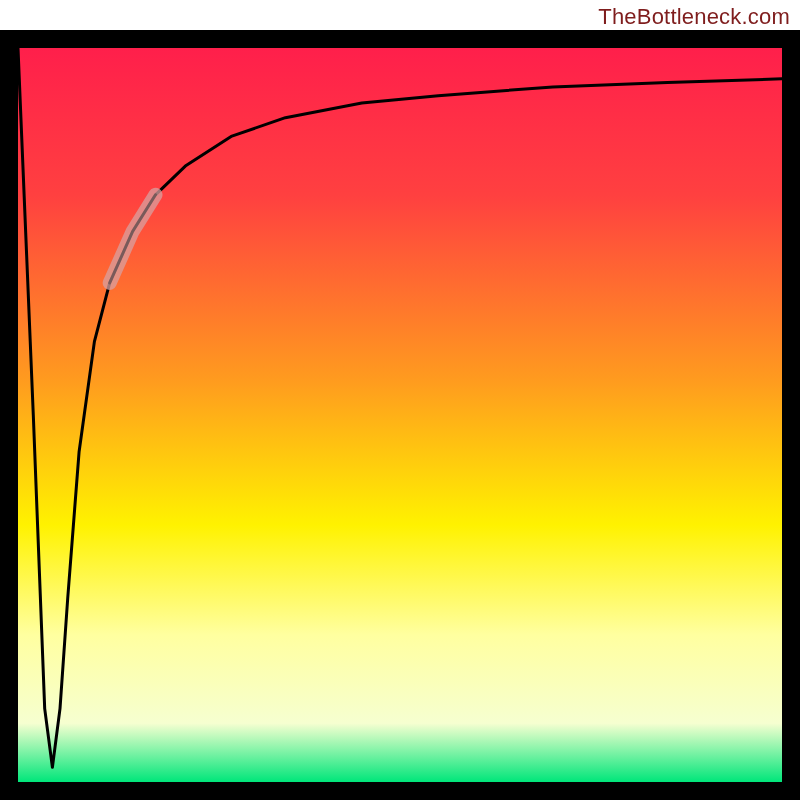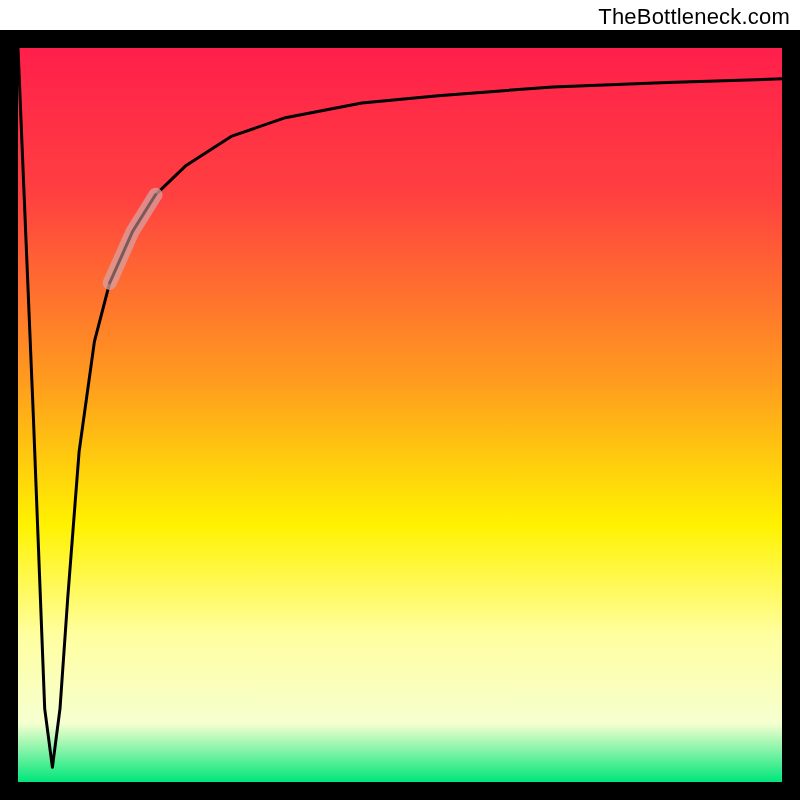--- a/index.html
+++ b/index.html
@@ -15,21 +15,21 @@
     position: relative;
     width: 800px;
     height: 800px;
   }
   .watermark {
     position: absolute;
     top: 4px;
     right: 10px;
     font-size: 22px;
     font-weight: 500;
-    color: #000000;
+    color: #7f1d1d;
     z-index: 20;
     letter-spacing: 0.2px;
   }
   svg {
     display: block;
   }
 </style>
 </head>
 <body>
 

